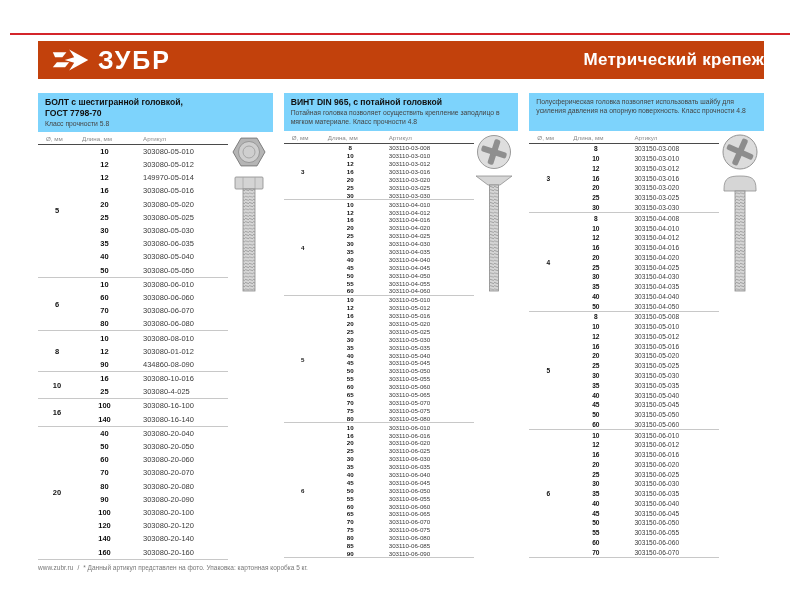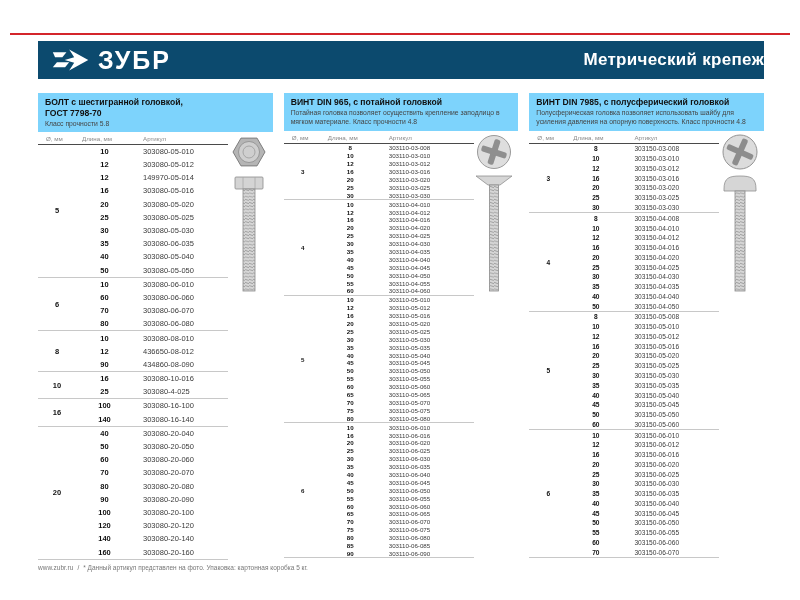--- a/index.html
+++ b/index.html
@@ -3,21 +3,21 @@
 <meta charset="utf-8">
 <style>
   html,body { margin:0; padding:0; background:#ffffff; }
   .page {
     position:relative; width:800px; height:600px; background:#fff; overflow:hidden;
     font-family:"Liberation Sans", sans-serif; color:#222;
   }
   .topline { position:absolute; left:10px; right:10px; top:33px; height:2px; background:#d4252b; }
   .band {
     position:absolute; left:38px; right:36px; top:41px; height:38px;
-    background:#0c4a6e; display:flex; align-items:center;
+    background:#c2410c; display:flex; align-items:center;
   }
   .logo { display:flex; align-items:center; gap:7px; padding-left:13px; position:relative; z-index:2; }
   .logo svg { width:40px; height:26px; display:block; }
   .logo-text { color:#fff; font-size:25px; font-weight:800; letter-spacing:2px; line-height:1; }
   .band-title {
     position:absolute; left:0; right:0; text-align:right; color:#fff;
     font-weight:bold; font-size:17px; letter-spacing:0.3px;
   }
   .cols { position:absolute; top:93px; left:38px; right:36px; display:flex; gap:11px; }
   .section { flex:1; position:relative; }
@@ -141,21 +141,21 @@
           </div>
           <div class="group">
             <div class="gdia">8</div>
             <div class="grows">
               <div class="row">
                 <span class="rlen">10</span>
                 <span class="rart">303080-08-010</span>
               </div>
               <div class="row">
                 <span class="rlen">12</span>
-                <span class="rart">436650-08-012</span>
+                <span class="rart">303080-01-012</span>
               </div>
               <div class="row">
                 <span class="rlen">90</span>
                 <span class="rart">434860-08-090</span>
               </div>
             </div>
           </div>
           <div class="group">
             <div class="gdia">10</div>
             <div class="grows">
@@ -501,21 +501,20 @@
       <rect x="11" y="18" width="26" height="6" rx="2" fill="#8f8f8f"></rect>
     </g>
     <path d="M6 45 H42 L30 54 H18 Z" fill="#d6d6d6" stroke="#8f8f8f" stroke-width="0.8"></path>
     <rect x="19.5" y="54" width="9" height="106" fill="url(#thr2)" stroke="#8a8a8a" stroke-width="0.8"></rect>
   </svg>
 </div>
   </div>
 
   <div class="section s2">
     <div class="sec-head">
-      <div class="sec-title">ВИНТ DIN 7985, с полусферический головкой</div>
       <div class="sec-desc">Полусферическая головка позволяет использовать шайбу для усиления давления на опорную поверхность. Класс прочности 4.8</div>
     </div>
     <div class="tlabels">
       <span class="tl-d">Ø, мм</span>
       <span class="tl-l">Длина, мм</span>
       <span class="tl-a">Артикул</span>
     </div>
     <div class="tbl">
           <div class="group">
             <div class="gdia">3</div>

